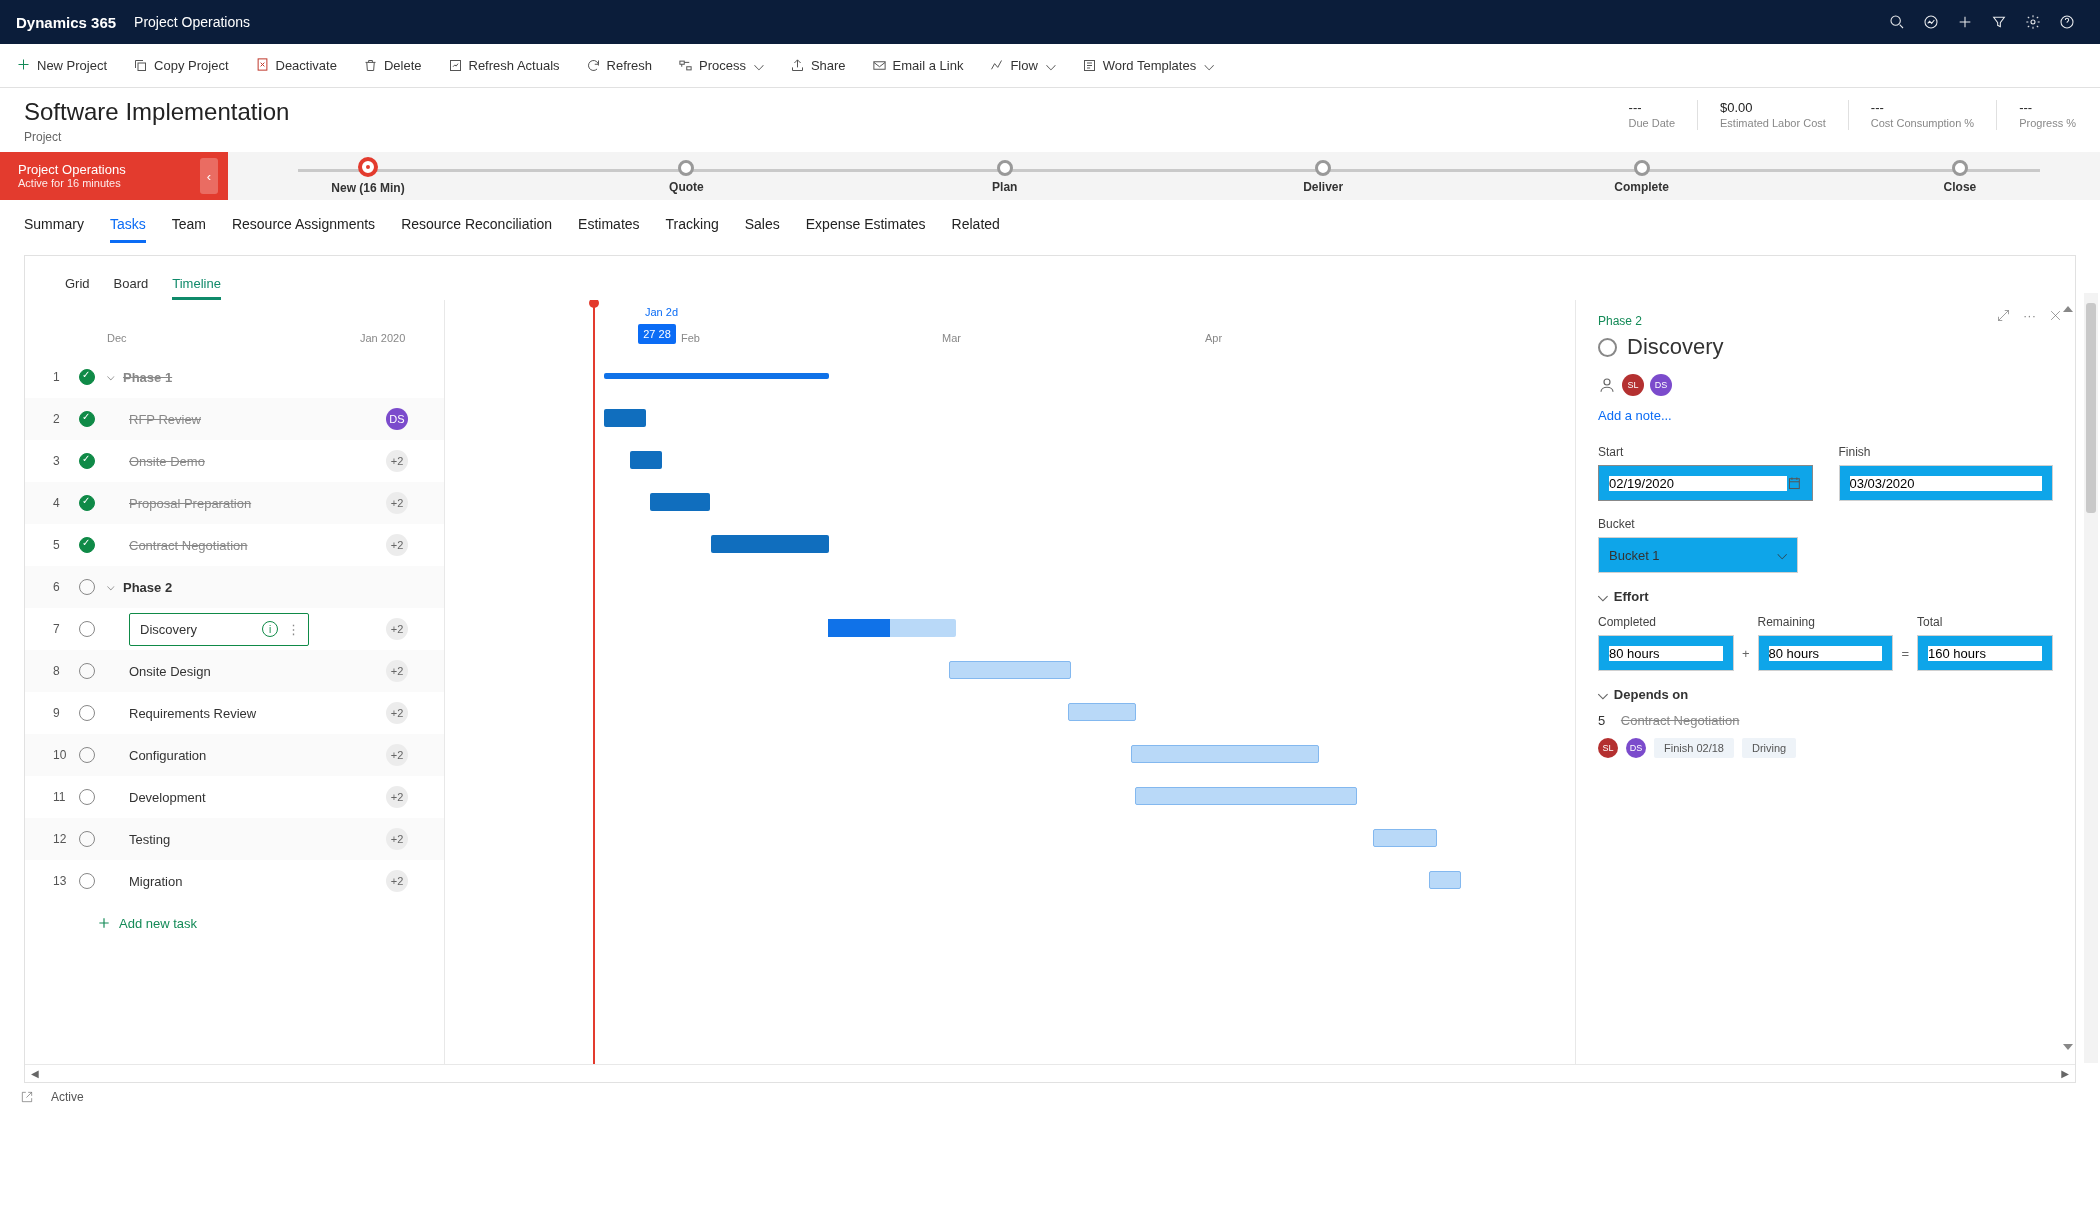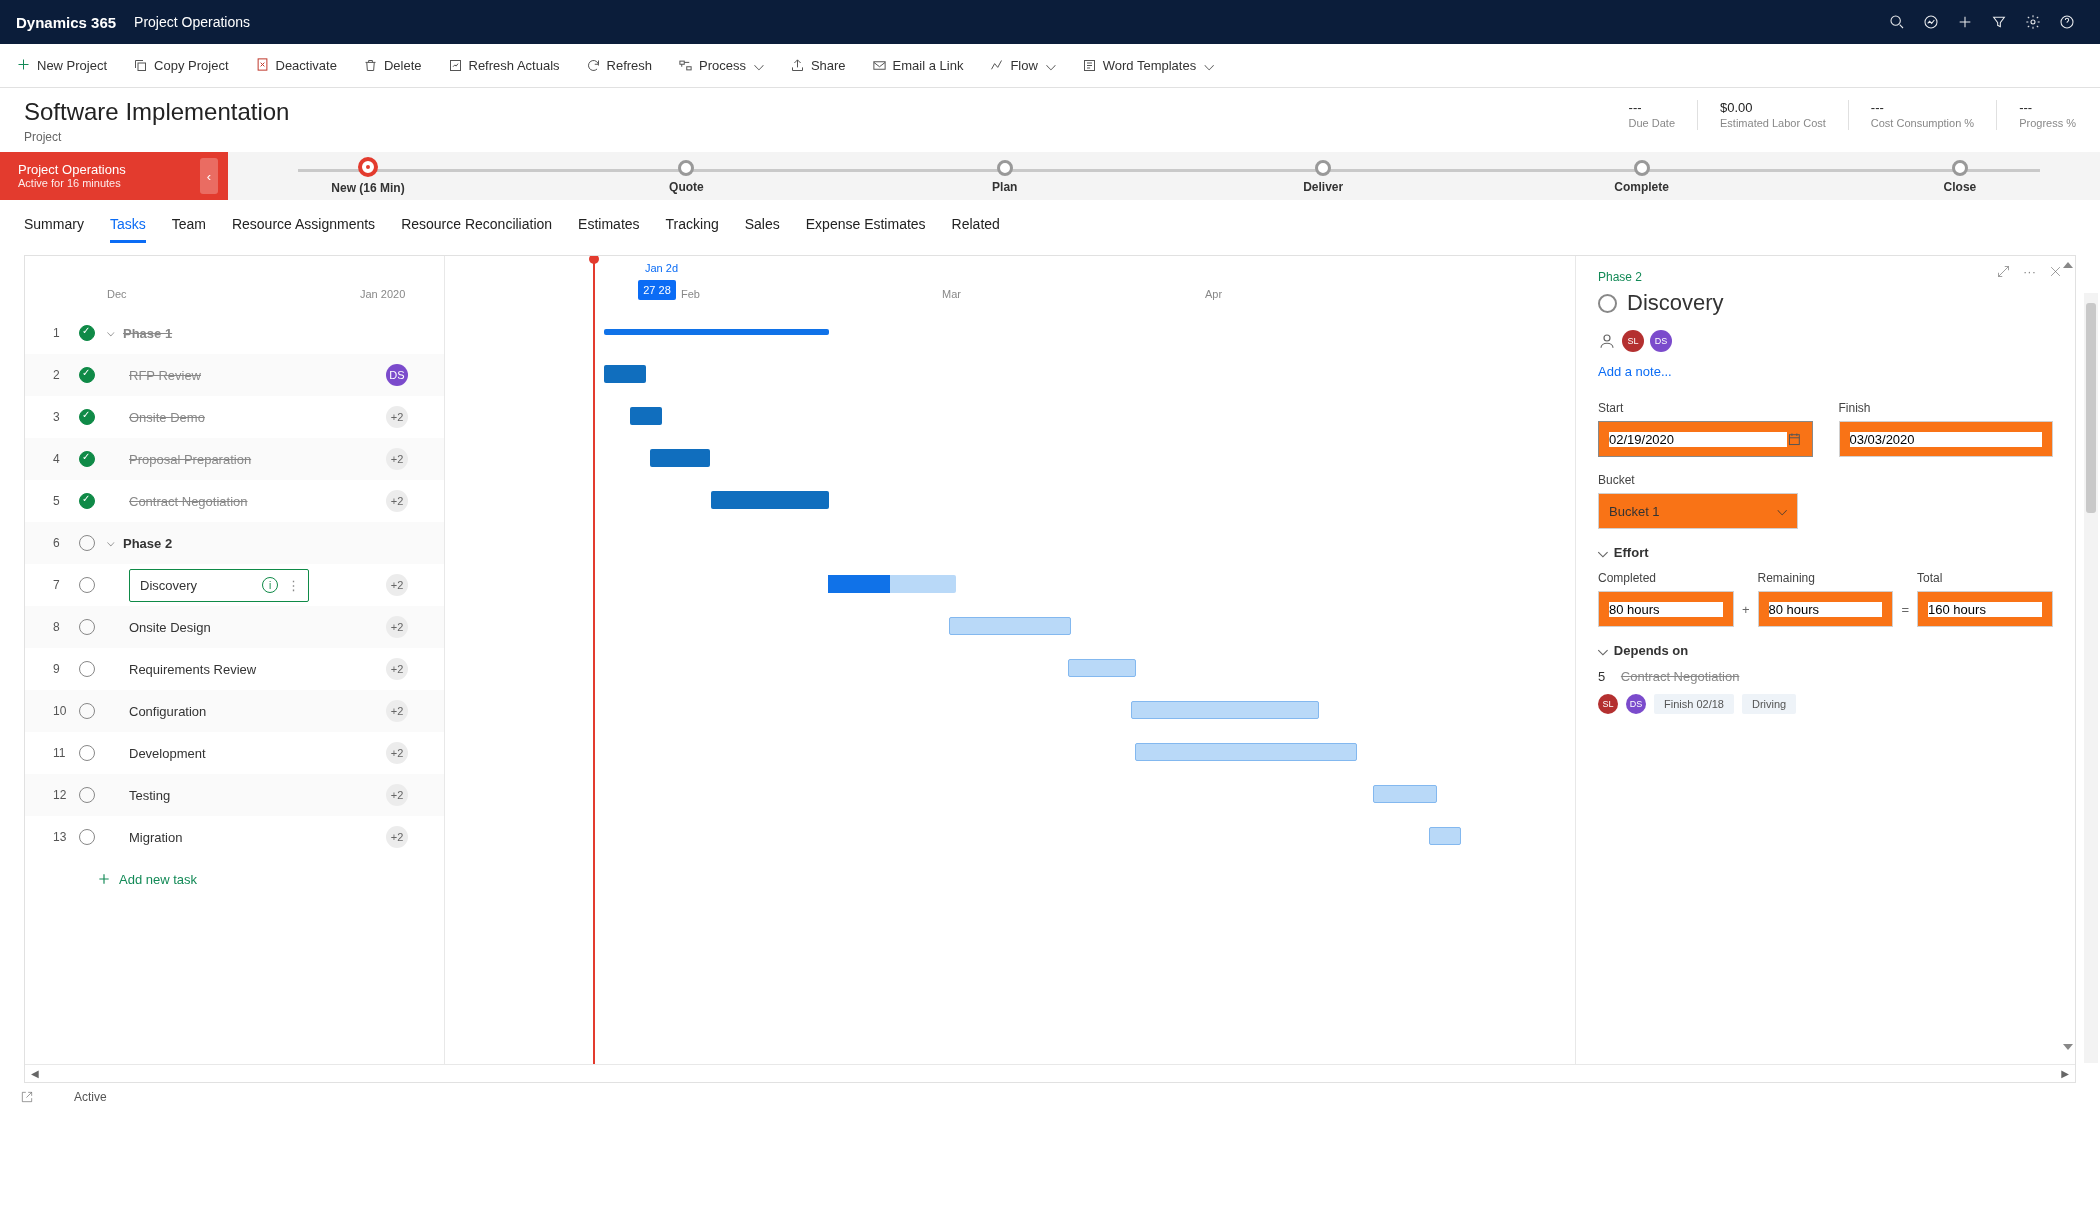--- a/index.html
+++ b/index.html
@@ -105,37 +105,37 @@
 .side .top svg{width:15px;height:15px;stroke:#666;fill:none;cursor:pointer;}
 .side .bc { color:#138a57; font-size:12px; }
 .side h2 { display:flex; align-items:center; gap:10px; font-size:22px; font-weight:400; margin:6px 0 14px; }
 .side h2 .oc{width:19px;height:19px;border:2px solid #888;border-radius:50%;}
 .side .people { display:flex; align-items:center; gap:6px; margin-bottom:12px;}
 .side .people .av{width:22px;height:22px;border-radius:50%;color:#fff;font-size:9px;display:flex;align-items:center;justify-content:center;}
 .side .link { color:#0b6cf5; margin-bottom:22px; display:block; cursor:pointer;}
 .frow { display:flex; gap:26px; margin-bottom:16px; }
 .ff { flex:1; }
 .ff label { display:block; font-size:12px; color:#444; margin-bottom:6px; }
-.ff .inp { width:100%; height:36px; border:1px solid #888; padding:0 10px; font-size:13px; background:#f97316; display:flex; align-items:center; justify-content:space-between;}
+.ff .inp { width:100%; height:36px; border:1px solid #888; padding:0 10px; font-size:13px; background:#0ea5e9; display:flex; align-items:center; justify-content:space-between;}
 .ff .inp input{border:none;outline:none;width:100%;font-size:13px;}
 .ff.light .inp{border-color:#d0d0d0;}
 .sect { margin:16px 0 10px; font-size:13px; font-weight:600; color:#333; }
 .sect:before{content:"⌵";display:inline-block;transform:rotate(0deg);margin-right:6px;color:#666;}
 .effort{display:flex;align-items:flex-end;gap:8px;}
 .effort .ff{flex:1;}
 .effort .op{padding-bottom:10px;color:#666;}
 .dep { margin-top:10px;}
 .dep .dn{color:#888;text-decoration:line-through;margin-left:12px;font-size:13px;}
 .dep .drow{display:flex;align-items:center;gap:8px;margin-top:10px;}
 .dep .pill{background:#eef3f8;padding:4px 10px;border-radius:2px;font-size:11px;color:#555;}
 
 
 .hscroll{height:18px;border-top:1px solid #e8e8e8;display:flex;align-items:center;}
 .hscroll .tri{font-size:10px;color:#666;margin:0 6px;cursor:pointer;}
-.status { height:28px; display:flex; align-items:center; padding:0 20px; font-size:12px; color:#555; gap:40px;}
+.status { height:28px; display:flex; align-items:center; padding:0 20px; font-size:12px; color:#555; gap:17px;}
 .status svg{width:14px;height:14px;stroke:#555;fill:none;}
 
 
 .vsb{position:absolute;right:2px;top:50px;bottom:20px;width:14px;background:#f3f3f3;}
 .vsb .th{position:absolute;left:2px;right:2px;top:10px;height:210px;background:#c9c9c9;border-radius:3px;}
 .vsb2{position:absolute;right:2px;top:6px;bottom:14px;width:10px;}
 .vsb2 .tri{width:0;height:0;border-left:5px solid transparent;border-right:5px solid transparent;}
 .vsb2 .tri.up{border-bottom:6px solid #888;position:absolute;top:0;}
 .vsb2 .tri.dn{border-top:6px solid #888;position:absolute;bottom:0;}
 </style>
@@ -336,20 +336,25 @@
   <div class="tab">Resource Reconciliation</div>
   <div class="tab">Estimates</div>
   <div class="tab">Tracking</div>
   <div class="tab">Sales</div>
   <div class="tab">Expense Estimates</div>
   <div class="tab">Related</div>
 </div>
 
 <div class="main">
   <div class="card">
+    <div class="innertabs">
+      <div class="itab">Grid</div>
+      <div class="itab">Board</div>
+      <div class="itab active">Timeline</div>
+    </div>
 
     <div class="tlwrap">
 
       <div class="tasks">
         <div class="thead">
           <span class="dlabel" style="left:82px">Dec</span>
           <span class="dlabel" style="left:335px">Jan 2020</span>
         </div>
         <div id="task-rows">
             <div class="row">

